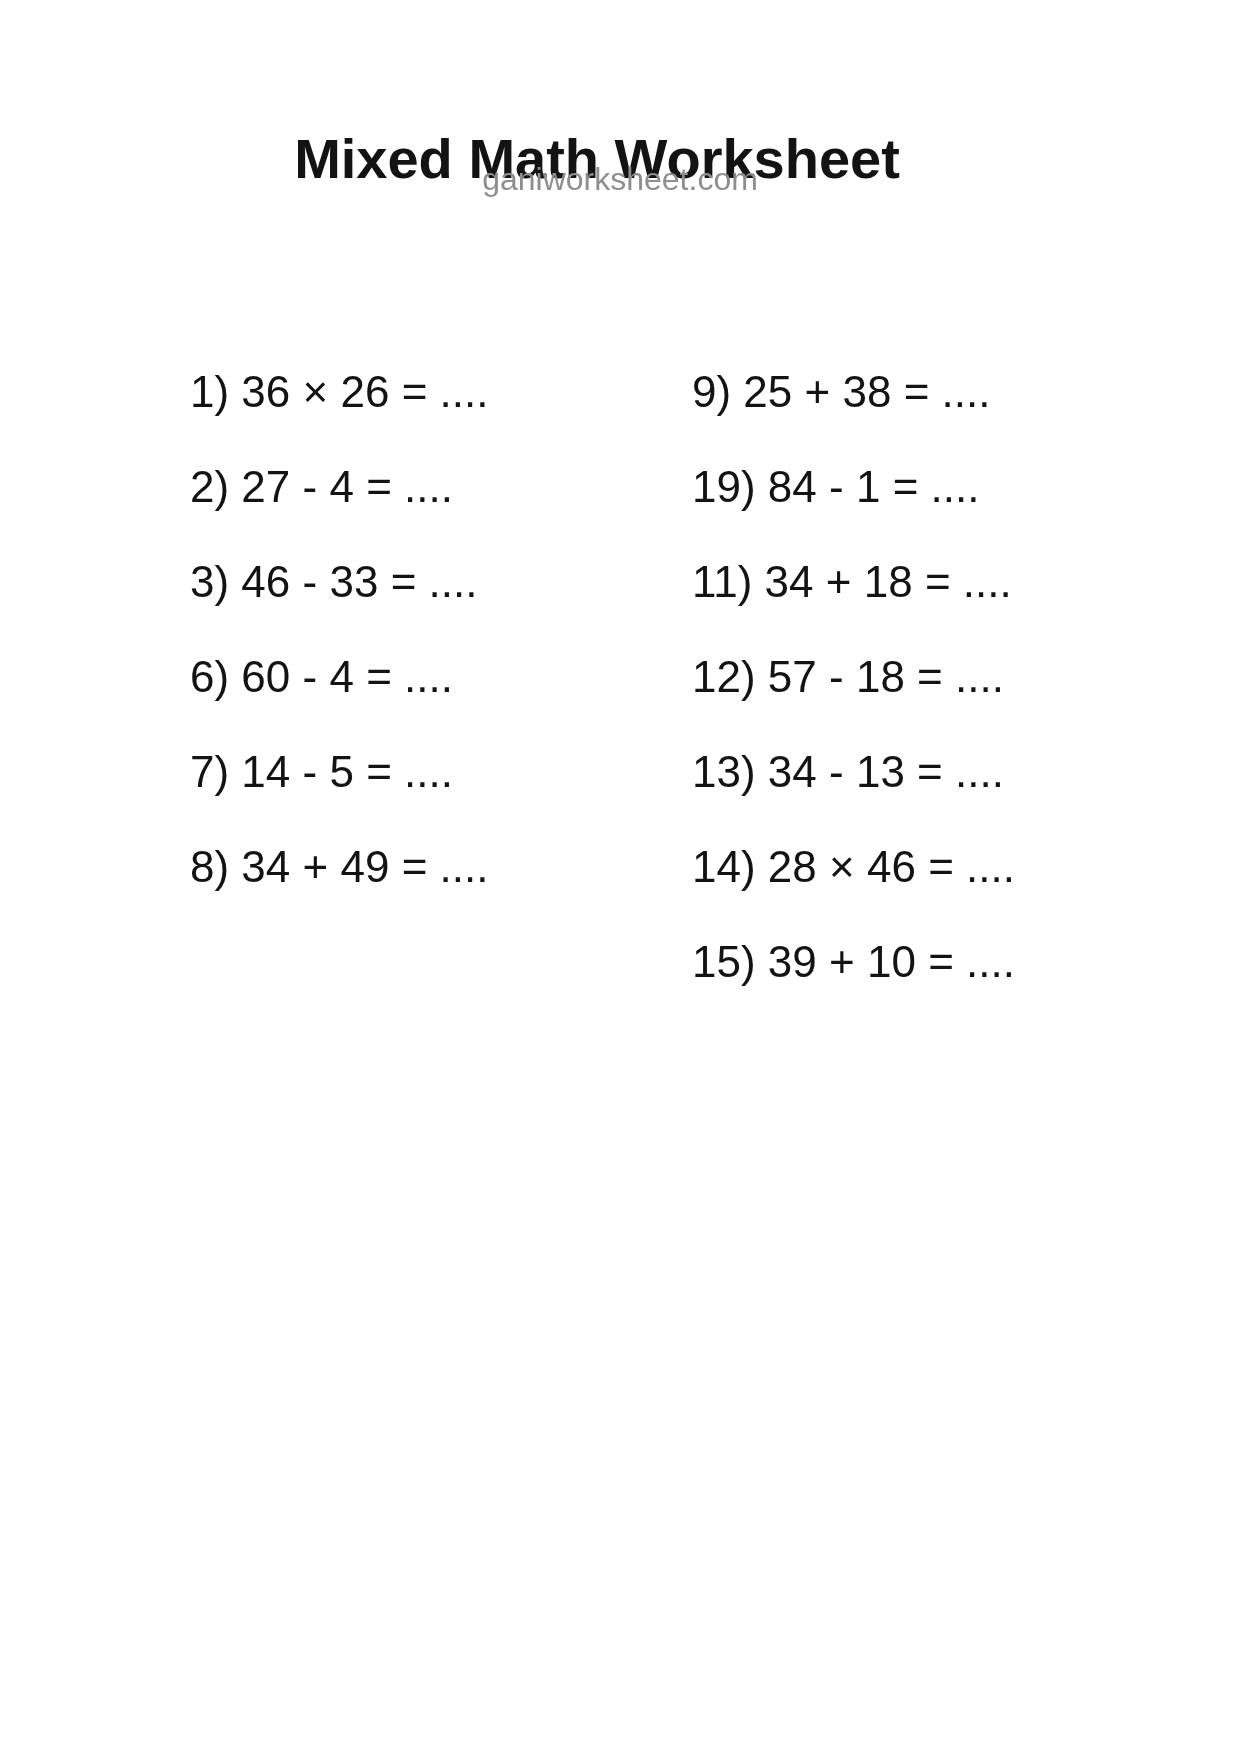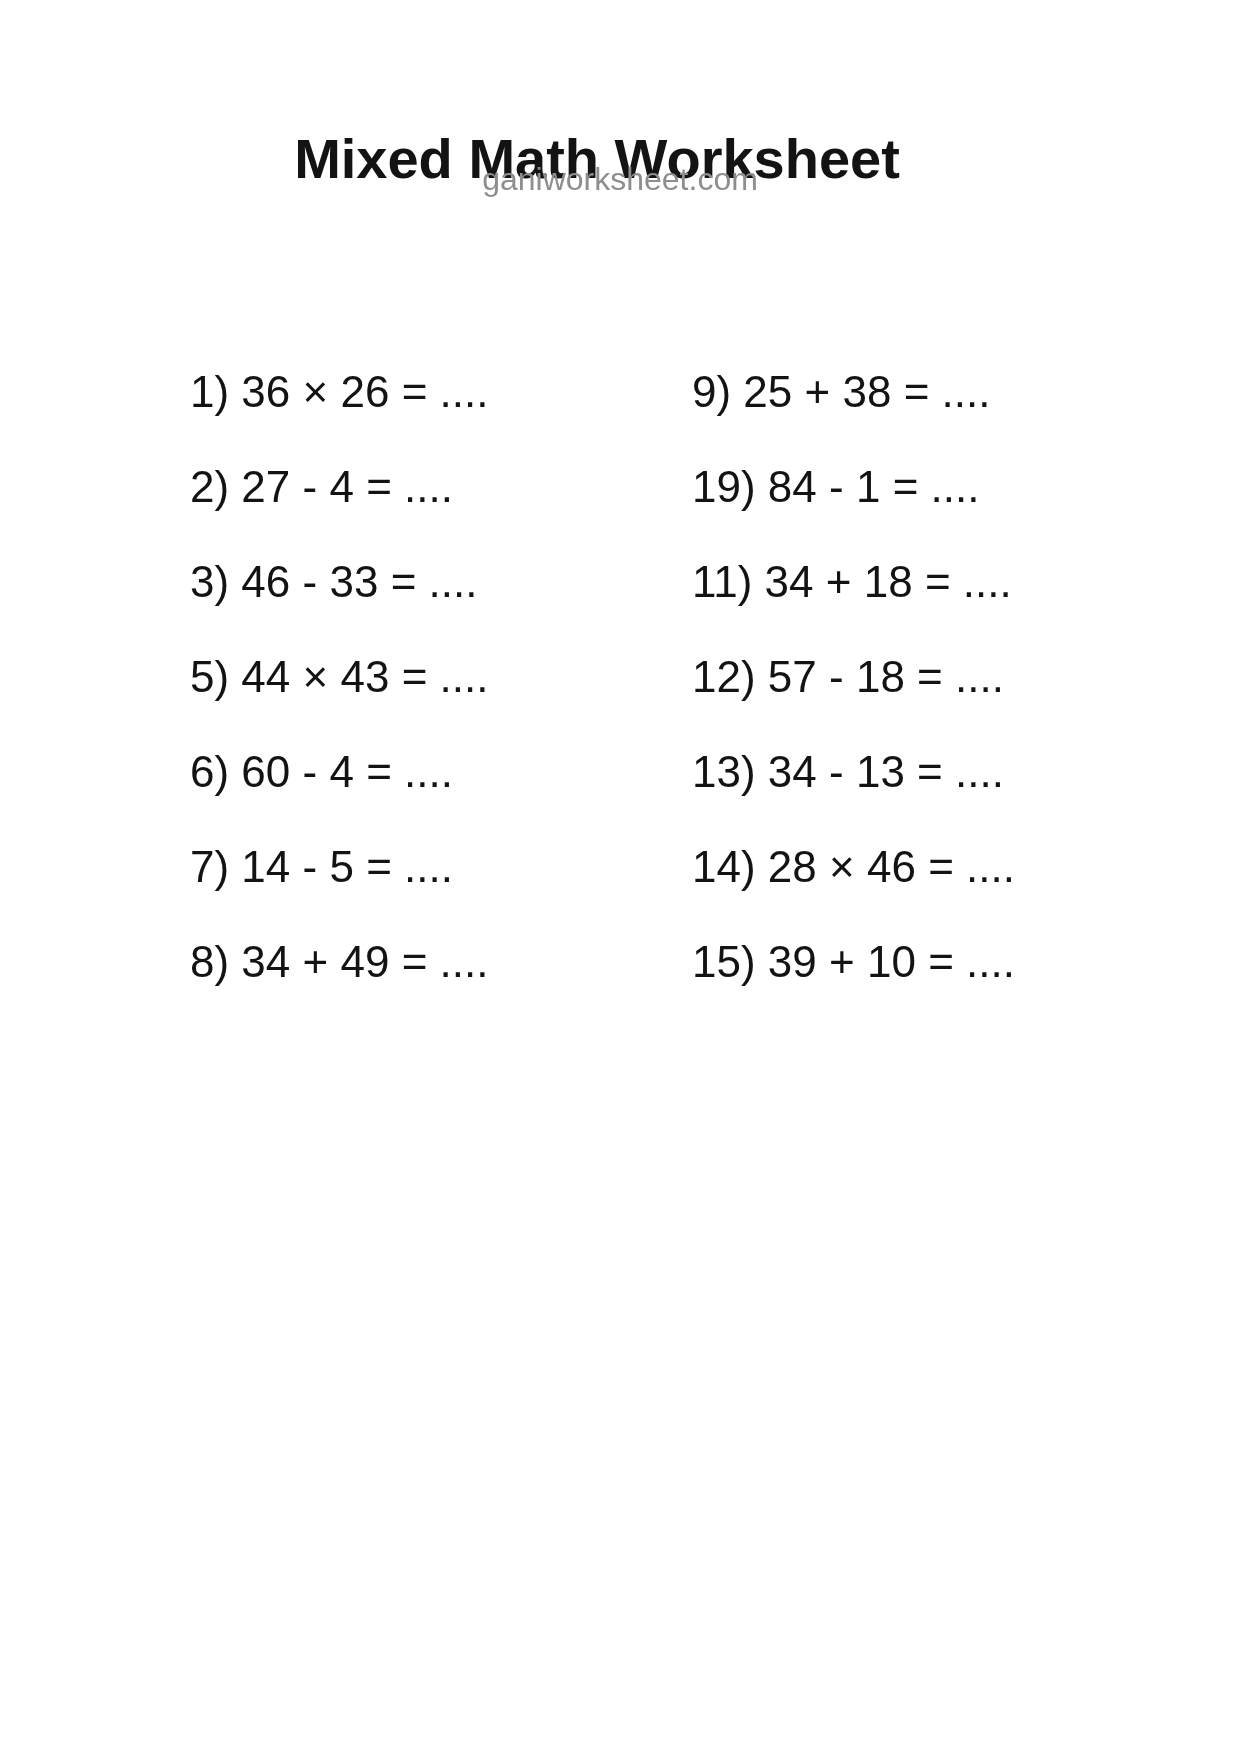--- a/index.html
+++ b/index.html
@@ -63,21 +63,20 @@
 
 <h1 class="title">Mixed Math Worksheet</h1>
 
 <div class="subtitle">ganiworksheet.com</div>
 
 <div class="problems">
   <div class="col col-left">
       <div class="problem-row"><span>1)</span> <span>36</span> <span>×</span> <span>26</span> <span>=</span> <span>....</span></div>
       <div class="problem-row"><span>2)</span> <span>27</span> <span>-</span> <span>4</span> <span>=</span> <span>....</span></div>
       <div class="problem-row"><span>3)</span> <span>46</span> <span>-</span> <span>33</span> <span>=</span> <span>....</span></div>
-      <div class="problem-row"><span>5)</span> <span>44</span> <span>×</span> <span>43</span> <span>=</span> <span>....</span></div>
       <div class="problem-row"><span>6)</span> <span>60</span> <span>-</span> <span>4</span> <span>=</span> <span>....</span></div>
       <div class="problem-row"><span>7)</span> <span>14</span> <span>-</span> <span>5</span> <span>=</span> <span>....</span></div>
       <div class="problem-row"><span>8)</span> <span>34</span> <span>+</span> <span>49</span> <span>=</span> <span>....</span></div>
     </div>
   <div class="col col-right">
       <div class="problem-row"><span>9)</span> <span>25</span> <span>+</span> <span>38</span> <span>=</span> <span>....</span></div>
       <div class="problem-row"><span>19)</span> <span>84</span> <span>-</span> <span>1</span> <span>=</span> <span>....</span></div>
       <div class="problem-row"><span>11)</span> <span>34</span> <span>+</span> <span>18</span> <span>=</span> <span>....</span></div>
       <div class="problem-row"><span>12)</span> <span>57</span> <span>-</span> <span>18</span> <span>=</span> <span>....</span></div>
       <div class="problem-row"><span>13)</span> <span>34</span> <span>-</span> <span>13</span> <span>=</span> <span>....</span></div>

